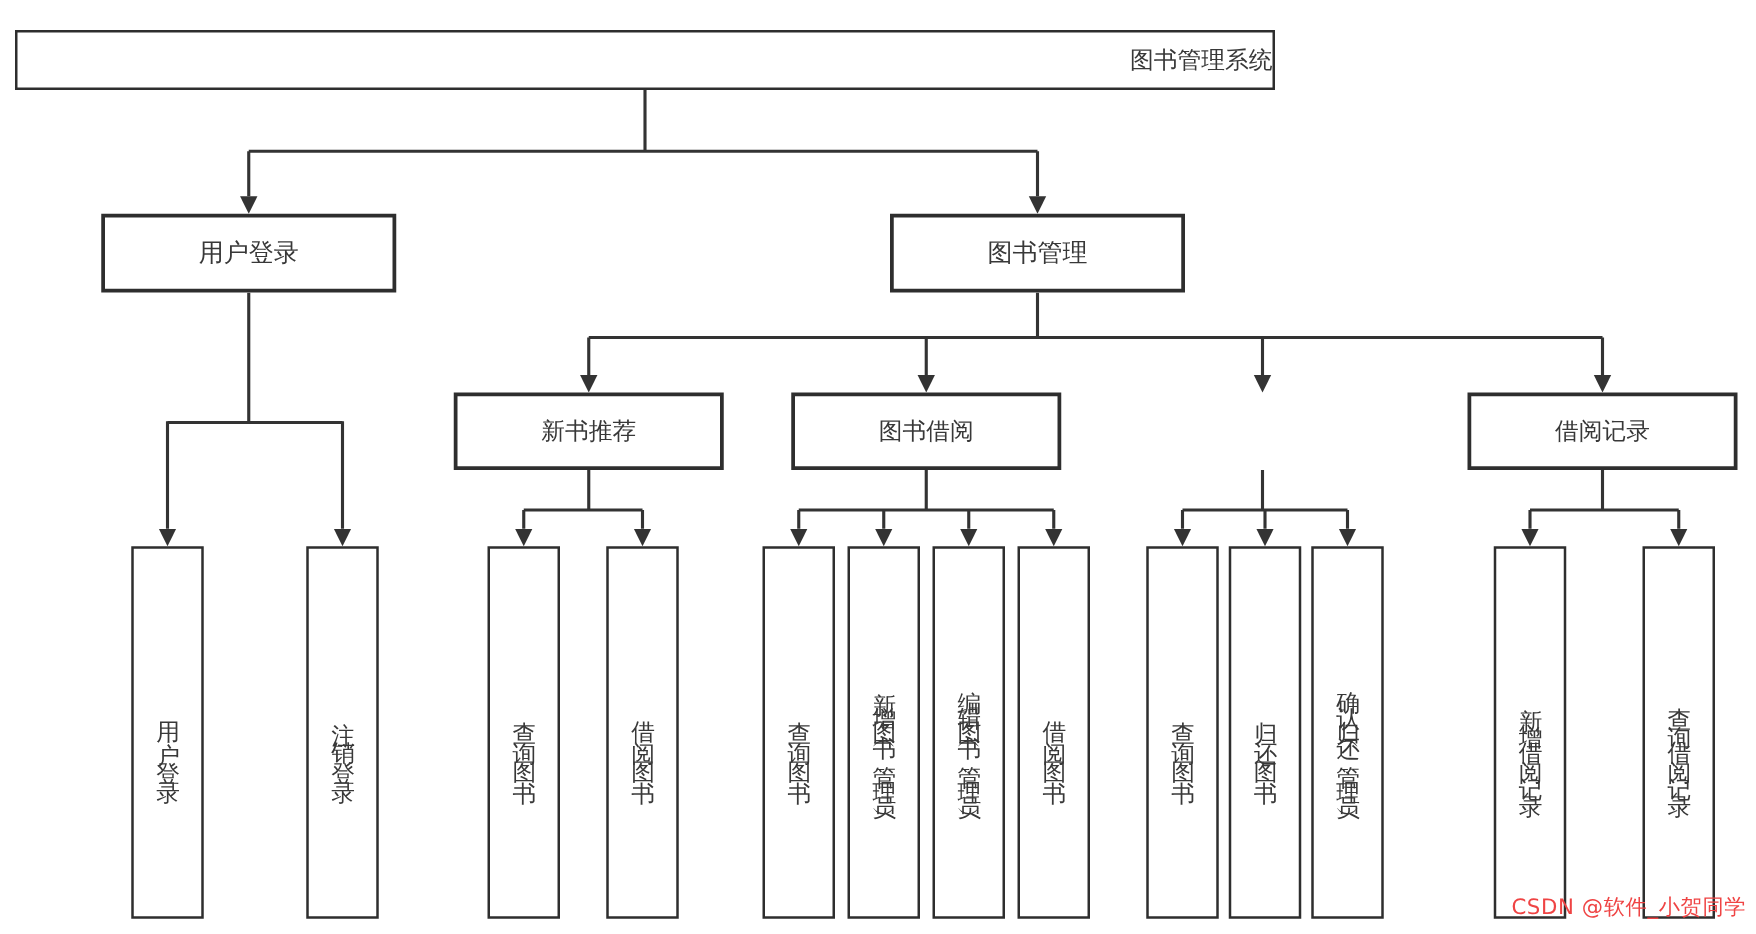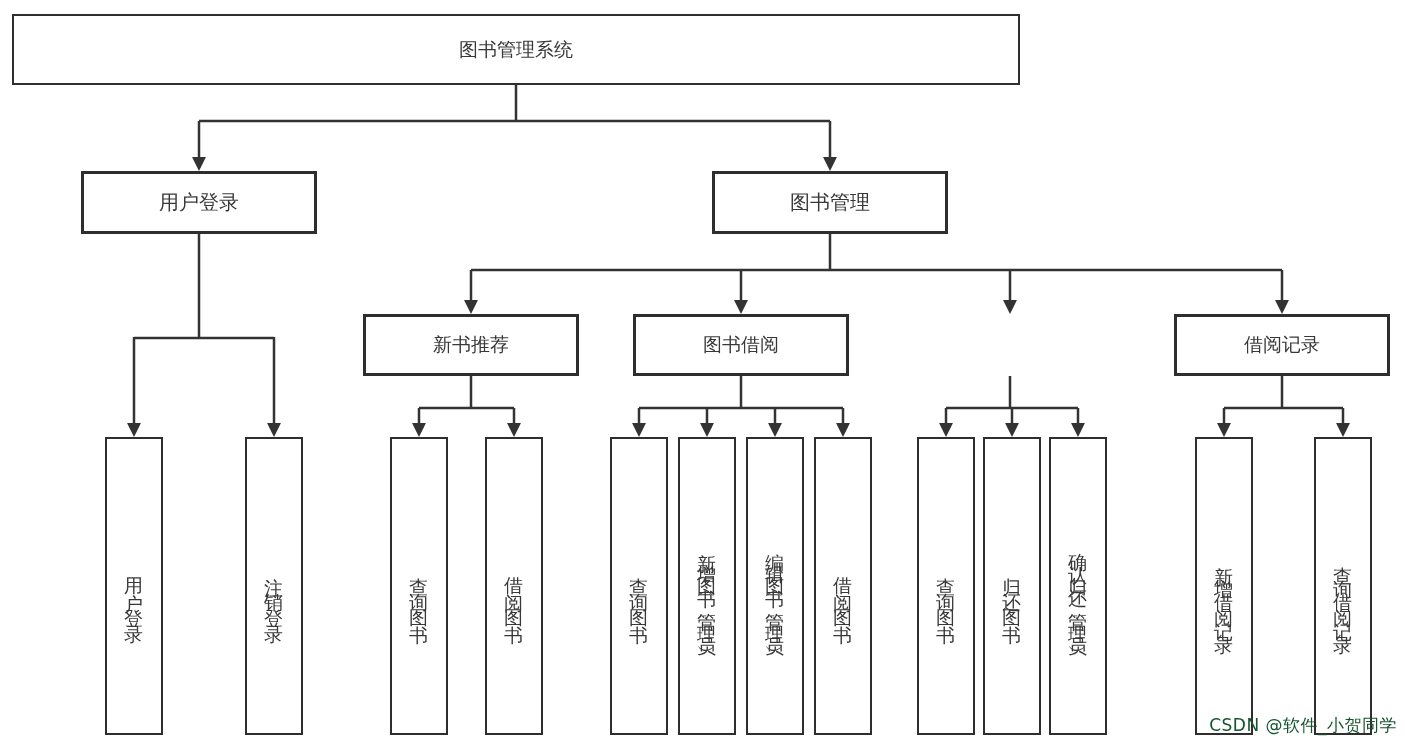--- a/index.html
+++ b/index.html
@@ -26,23 +26,24 @@
     box-sizing: border-box;
     background: #ffffff;
     border: 3px solid #2e2e2e;
     display: flex;
     align-items: center;
     justify-content: center;
     color: #383838;
     z-index: 2;
   }
   .root {
-    left: 12px; top: 14px; width: 1008px; height: 71px;
+    left: 12px; top: 24px; width: 1008px; height: 48px;
     border-width: 2.5px;
     font-size: 19px;
+    justify-content: flex-end;
   }
   .l2 {
     top: 171px; width: 236px; height: 63px;
     font-size: 20px;
   }
   .l2.user { left: 81px; }
   .l2.book { left: 712px; justify-content: center; }
   .l3 {
     top: 314px; width: 216px; height: 62px;
     font-size: 19px;
@@ -63,21 +64,21 @@
     margin-bottom: -16px; 
     white-space: nowrap;
   }
   .leaf.med span  { letter-spacing: 14px; margin-bottom: -14px; }
   .leaf.tight span{ letter-spacing: 12px; margin-bottom: -12px; }
   .watermark {
     position: absolute;
     right: 8px;
     top: 714px;
     font-size: 17px;
-    color: #14532d;
+    color: #ef4444;
     letter-spacing: 0.5px;
     z-index: 3;
     white-space: nowrap;
   }
 </style>
 </head>
 <body>
 
 <div class="stage">
 

